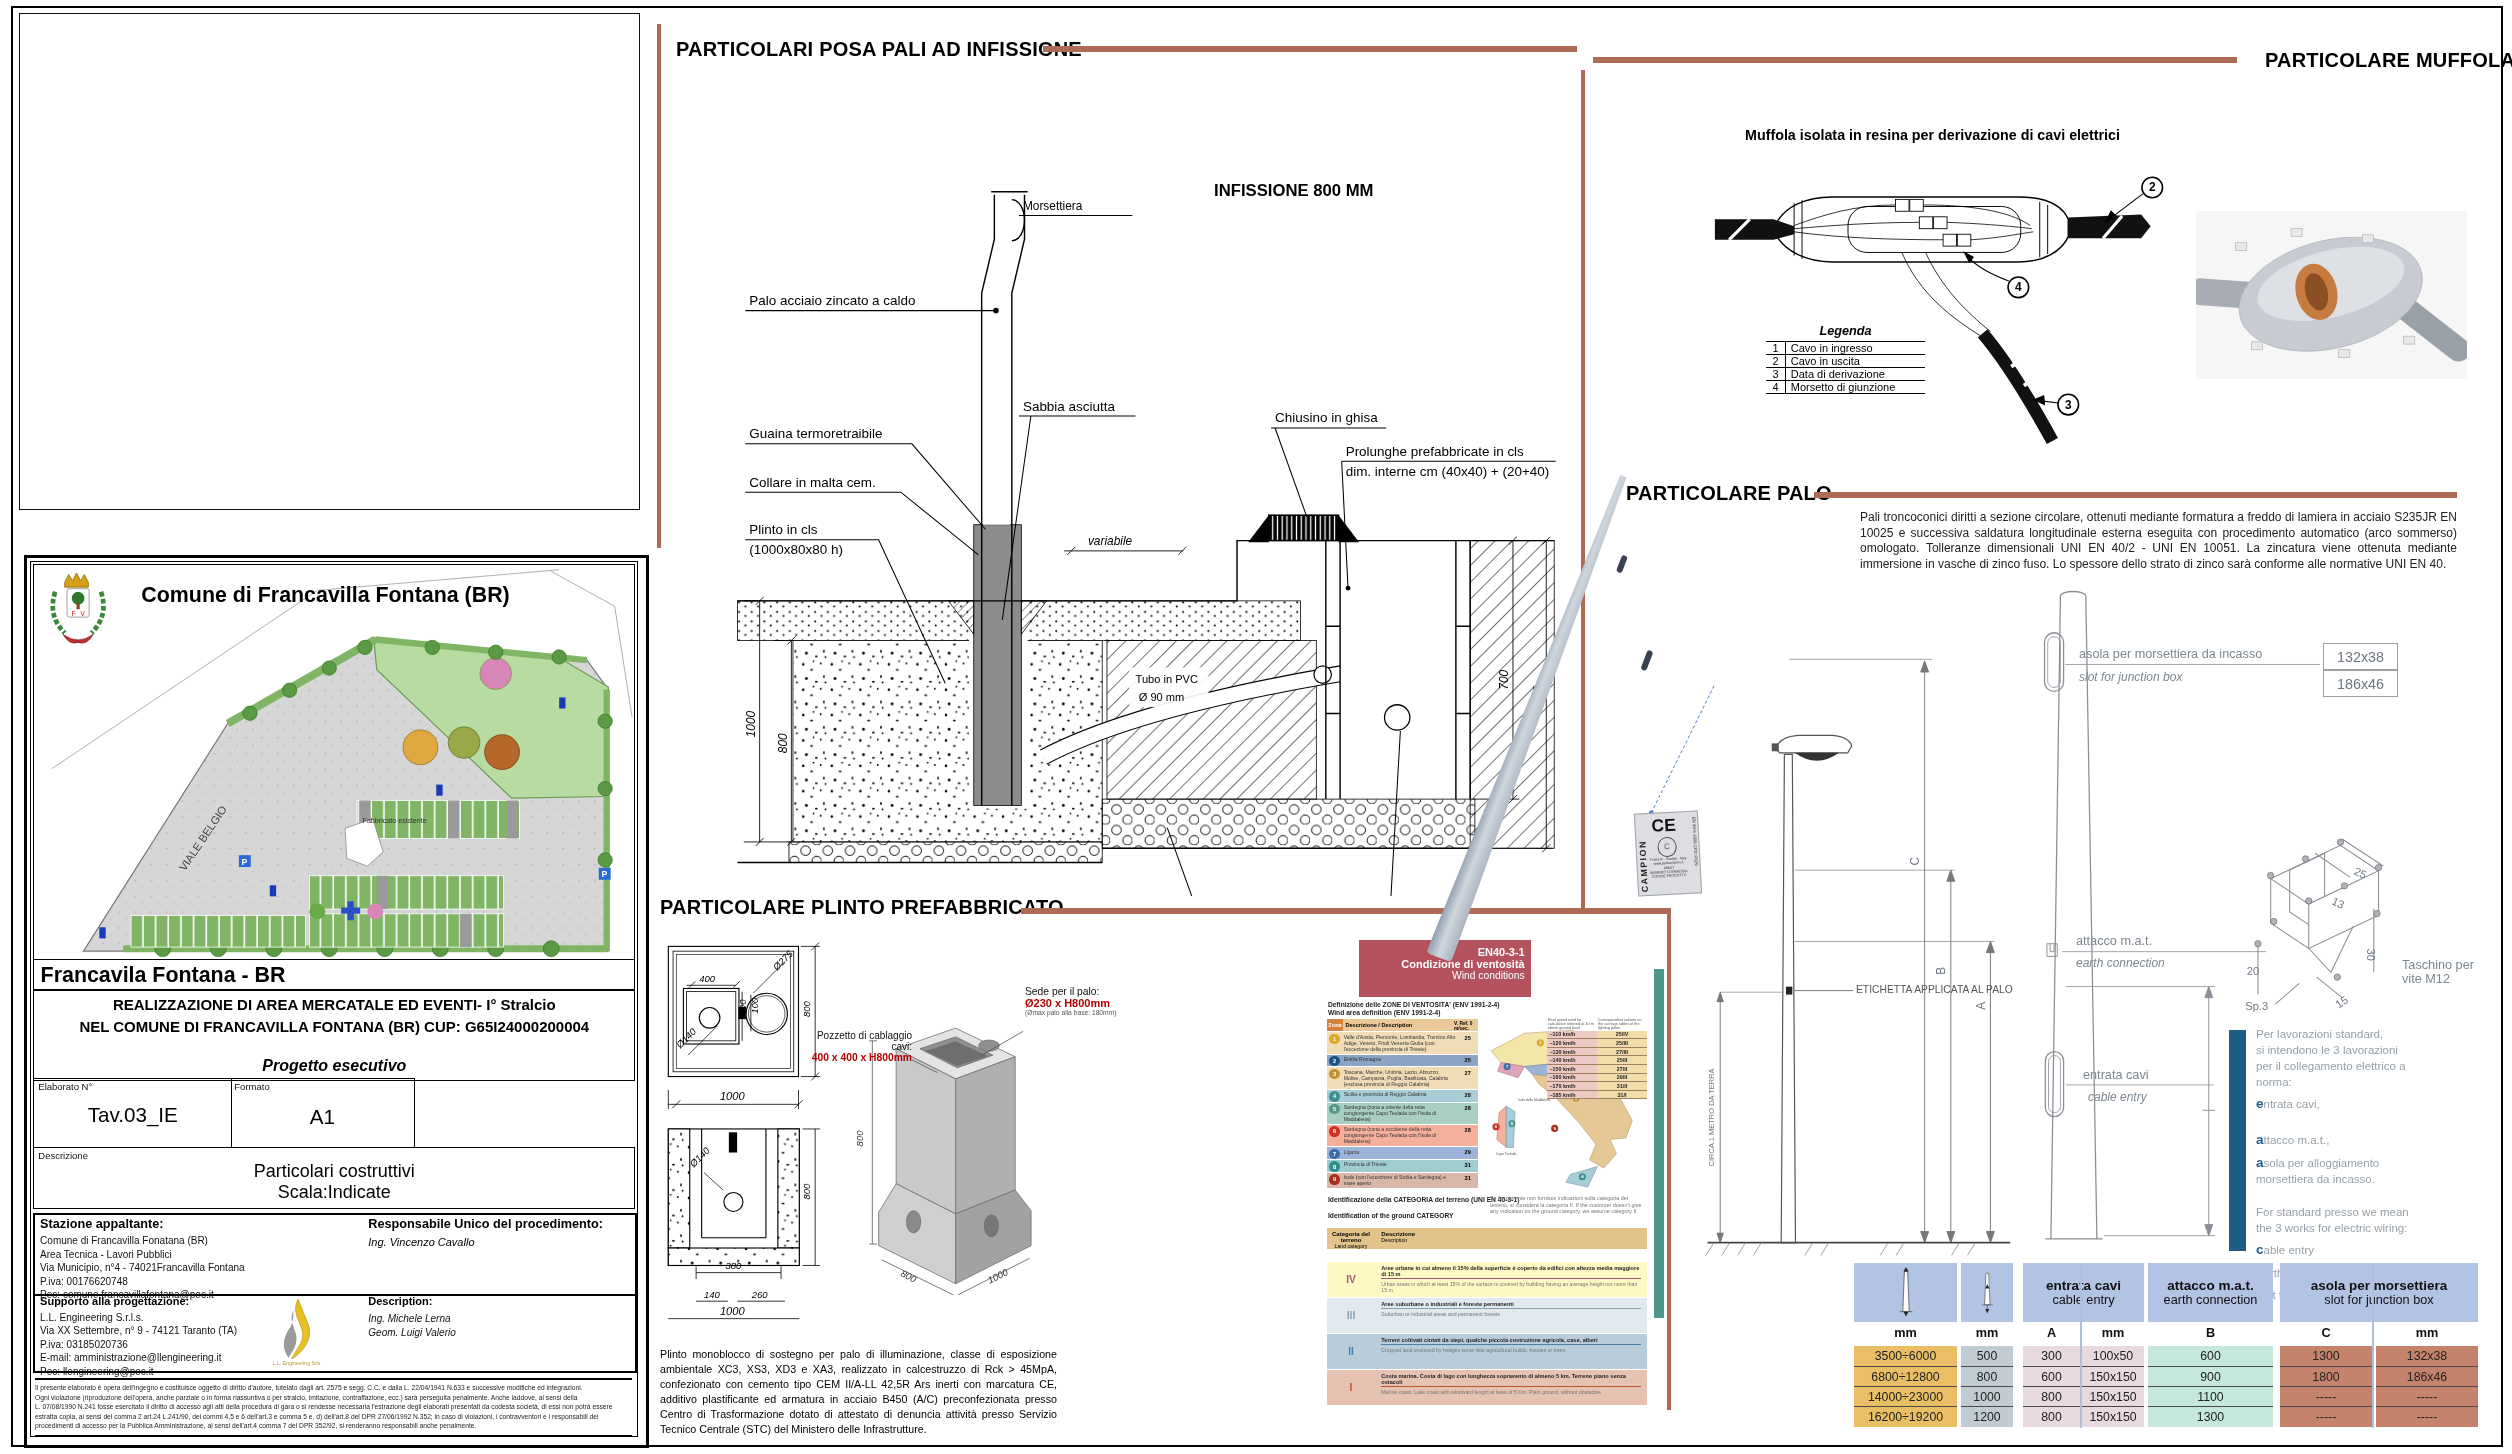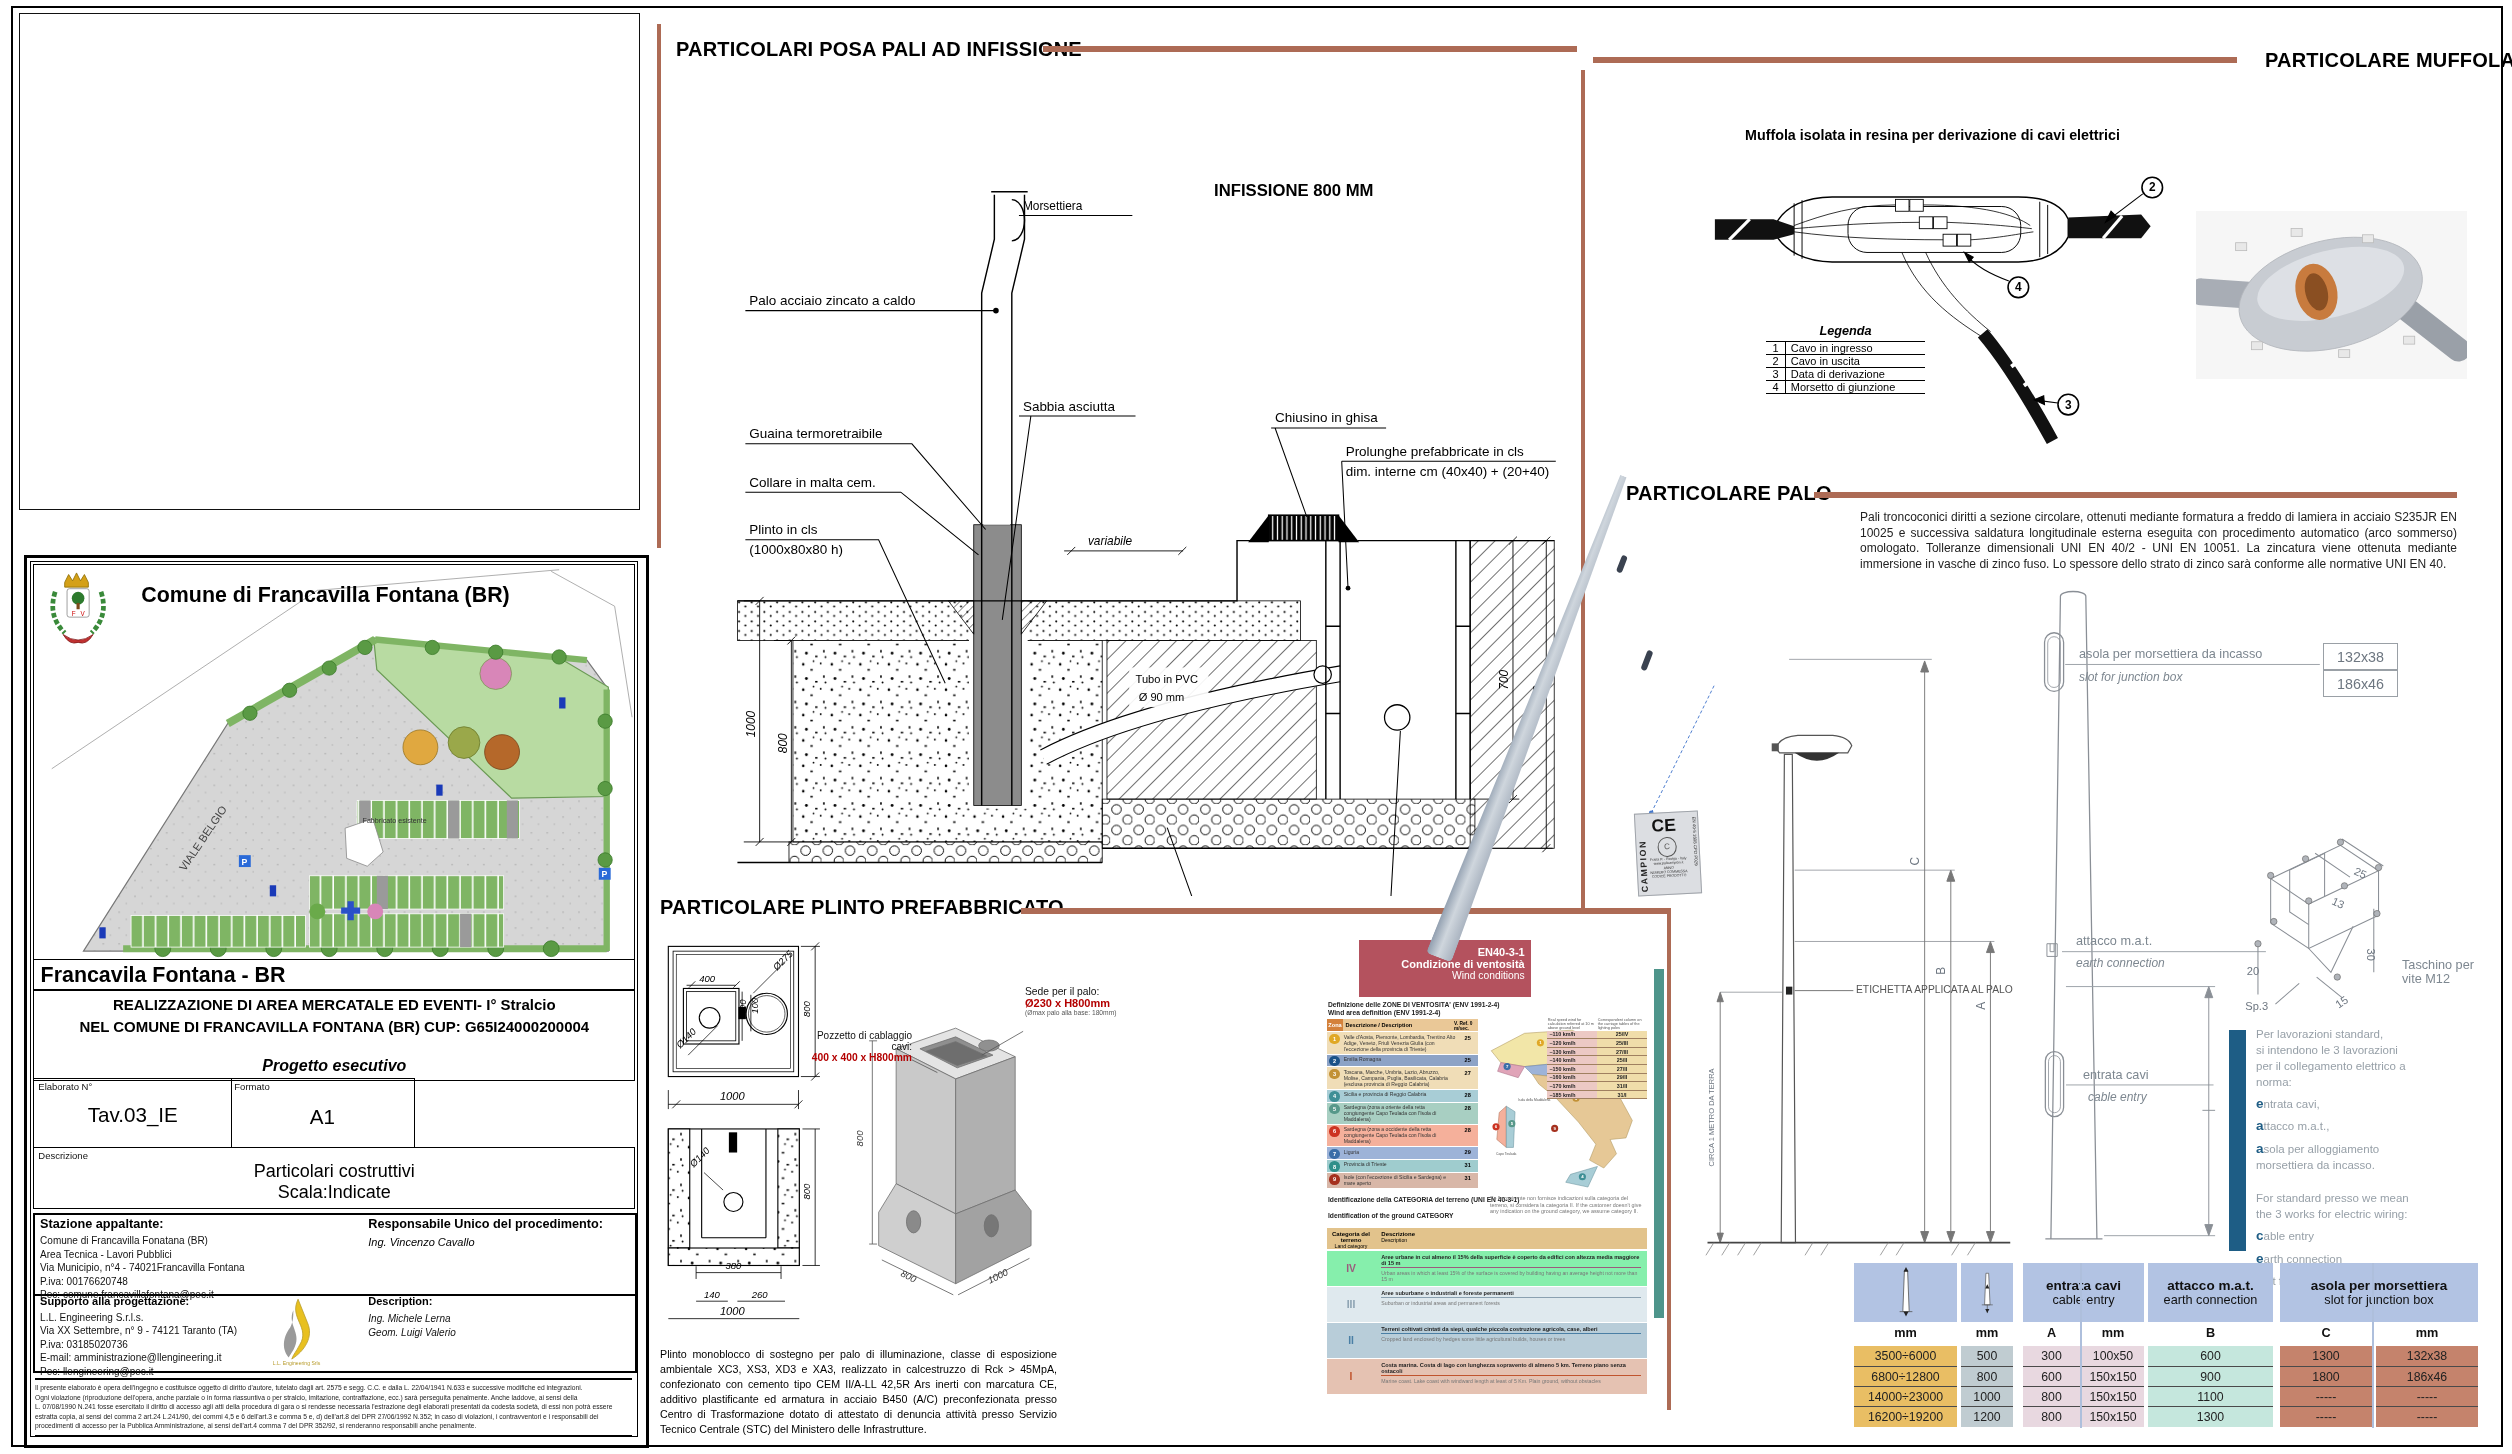--- a/index.html
+++ b/index.html
@@ -580,21 +580,21 @@
     <div style="width:48px;text-align:center;flex:0 0 48px">
       <div style="font-size:6px;font-weight:bold;margin-top:3.2px">Categoria del terreno</div>
       <div style="font-size:5.2px">Land category</div>
     </div>
     <div style="flex:1;padding-left:6.3px">
       <div style="font-size:6px;font-weight:bold;margin-top:3.2px">Descrizione</div>
       <div style="font-size:5.2px">Description</div>
     </div>
   </div>
   <div id="cat-rows">
-        <div class="en40row" style="background: #86efac; min-height: 35px;">
+        <div class="en40row" style="background: #fef9c3; min-height: 35px; margin-top: 11px;">
           <div class="catnum" style="color: rgb(156, 90, 125);">IV</div>
           <div class="catd">
             <div class="catit" style="border-bottom: 1.2px solid rgb(156, 90, 125);">Aree urbane in cui almeno il 15% della superficie è coperto da edifici con altezza media maggiore di 15 m</div>
             <div class="caten">Urban areas in which at least 15% of the surface is covered by building having an average height not more than 15 m</div>
           </div>
         </div>
         <div class="en40row" style="background: rgb(223, 233, 238); min-height: 35px;">
           <div class="catnum" style="color: rgb(138, 160, 176);">III</div>
           <div class="catd">
             <div class="catit" style="border-bottom: 1.2px solid rgb(138, 160, 176);">Aree suburbane o industriali e foreste permanenti</div>
@@ -849,21 +849,21 @@
   <div>Taschino per</div>
       <div>vite M12</div>
 </div>
 
 <div class="abs" style="left:2229px;top:1030px;width:16.7px;height:221px;background:#1e5d85"></div>
 <div class="abs" style="left:2256px;top:1026px;width:167px" id="info-block">
       <div class="infoline">Per lavorazioni standard,</div>
       <div class="infoline">si intendono le 3 lavorazioni</div>
       <div class="infoline">per il collegamento elettrico a norma:</div>
       <div class="infoline" style="margin-top: 6.3px;"><span class="fl">e</span>ntrata cavi,</div>
-      <div class="infoline" style="margin-top: 6px;"><span class="fl">a</span>ttacco m.a.t.,</div>
+      <div class="infoline" style="margin-top: 20px;"><span class="fl">a</span>ttacco m.a.t.,</div>
       <div class="infoline" style="margin-top: 6.3px;"><span class="fl">a</span>sola per alloggiamento</div>
       <div class="infoline">morsettiera da incasso.</div>
       <div class="gap"></div>
       <div class="infoline">For standard presso we mean</div>
       <div class="infoline">the 3 works for electric wiring:</div>
       <div class="infoline" style="margin-top: 6.3px;"><span class="fl">c</span>able entry</div>
       <div class="infoline" style="margin-top: 6.3px;"><span class="fl">e</span>arth connection</div>
       <div class="infoline" style="margin-top: 6.3px;"><span class="fl">s</span>lot for built in junction box</div>
     </div>
 

